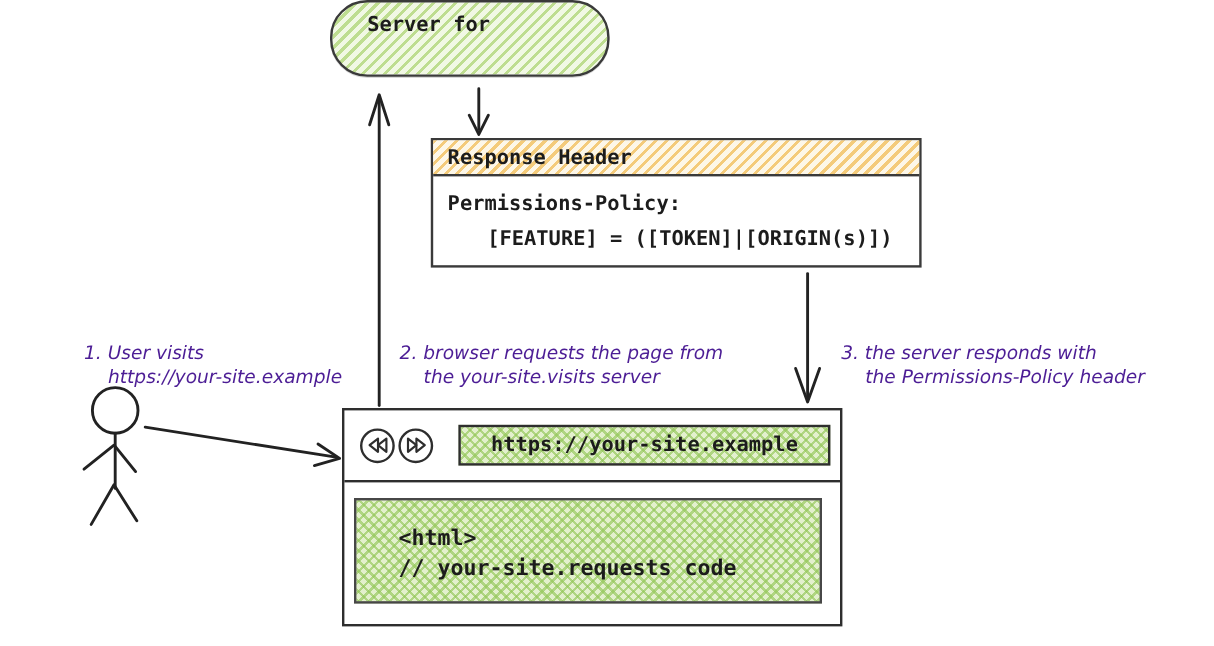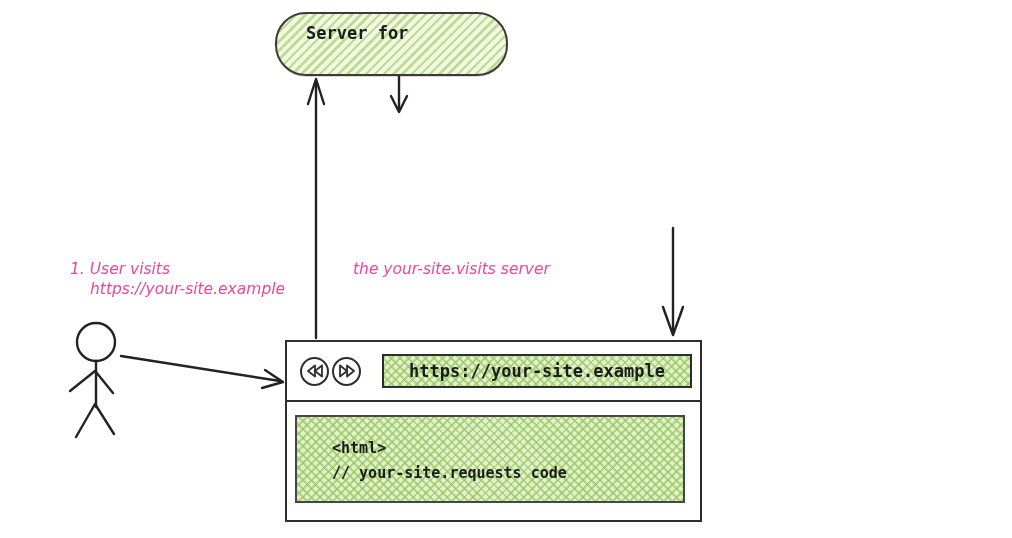--- a/index.html
+++ b/index.html
@@ -23,21 +23,21 @@
 
   .mono {
     font-family: "DejaVu Sans Mono", monospace;
     font-weight: bold;
     color: #1c1c1c;
   }
 
   
   .server-box {
     position: absolute;
-    left: 275px; top: 12px;
+    left: 275px; top: 0;
     width: 233px; height: 64px;
     border: 2.5px solid #3a3a3a;
     border-radius: 31px;
     background: repeating-linear-gradient(135deg, #bedd90 0 2.5px, #f1f8e4 2.5px 6.5px);
     padding: 8px 0 0 29px;
     font-size: 17px;
     line-height: 23px;
     box-shadow: 0 1px 0 rgba(0,0,0,0.15);
   }
 
@@ -65,22 +65,23 @@
   .indent2 { margin-left: 33px; }
 
   
   .note {
     position: absolute;
     font-family: "DejaVu Sans", sans-serif;
     font-style: italic;
     font-weight: 500;
     font-size: 15.5px;
     line-height: 20px;
-    color: #ec4899;
+    color: #4c1d95;
     white-space: nowrap;
+    margin-top: 25px;
   }
   .note .nindent { margin-left: 20px; }
   .note1 { left: 70px;  top: 259px; }
   .note2 { left: 333px; top: 259px; }
   .note3 { left: 701px; top: 259px; }
 
   
   .browser {
     position: absolute;
     left: 285px; top: 340px;
@@ -121,21 +122,21 @@
     justify-content: center;
     font-size: 17px;
   }
   .browser-content { position: relative; height: 117px; }
   .code-box {
     position: absolute;
     left: 8px; top: 13px;
     width: 390px; height: 88px;
     border: 2.2px solid #474747;
     padding: 19px 0 0 35px;
-    font-size: 15px;
+    font-size: 18px;
     line-height: 25px;
   }
 
   .ink-stroke { stroke: #222222; stroke-width: 2.4; fill: none; stroke-linecap: round; stroke-linejoin: round; }
 </style>
 </head>
 <body>
 
 <div class="canvas">
 
@@ -162,27 +163,39 @@
     <g>
       <path d="M 673 228 L 673 331" class="ink-stroke"></path>
       <path d="M 663 307 L 673 335 L 683 307" class="ink-stroke"></path>
     </g>
   </svg>
 
   <div class="server-box mono">
     <div>Server for</div>
   </div>
 
+  <div class="response-box">
+    <div class="response-title mono">Response Header</div>
+    <div class="response-body mono">
+      <div>Permissions-Policy:</div>
+      <div class="indent2">[FEATURE] = ([TOKEN]|[ORIGIN(s)])</div>
+    </div>
+  </div>
 
   <div class="note note1">
     <div>1. User visits</div>
     <div class="nindent">https://your-site.example</div>
   </div>
   <div class="note note2">
+    <div>2. browser requests the page from</div>
     <div class="nindent">the your-site.visits server</div>
+  </div>
+  <div class="note note3">
+    <div>3. the server responds with</div>
+    <div class="nindent">the Permissions-Policy header</div>
   </div>
 
   <div class="browser">
     <div class="browser-topbar">
       <div class="navbtn">
         <svg width="20" height="16" viewBox="0 0 20 16">
           <path d="M 10 2.5 L 3 8 L 10 13.5 Z" fill="none" stroke="#2e2e2e" stroke-width="1.8" stroke-linejoin="round"></path>
           <path d="M 17 2.5 L 10 8 L 17 13.5 Z" fill="none" stroke="#2e2e2e" stroke-width="1.8" stroke-linejoin="round"></path>
         </svg>
       </div>

